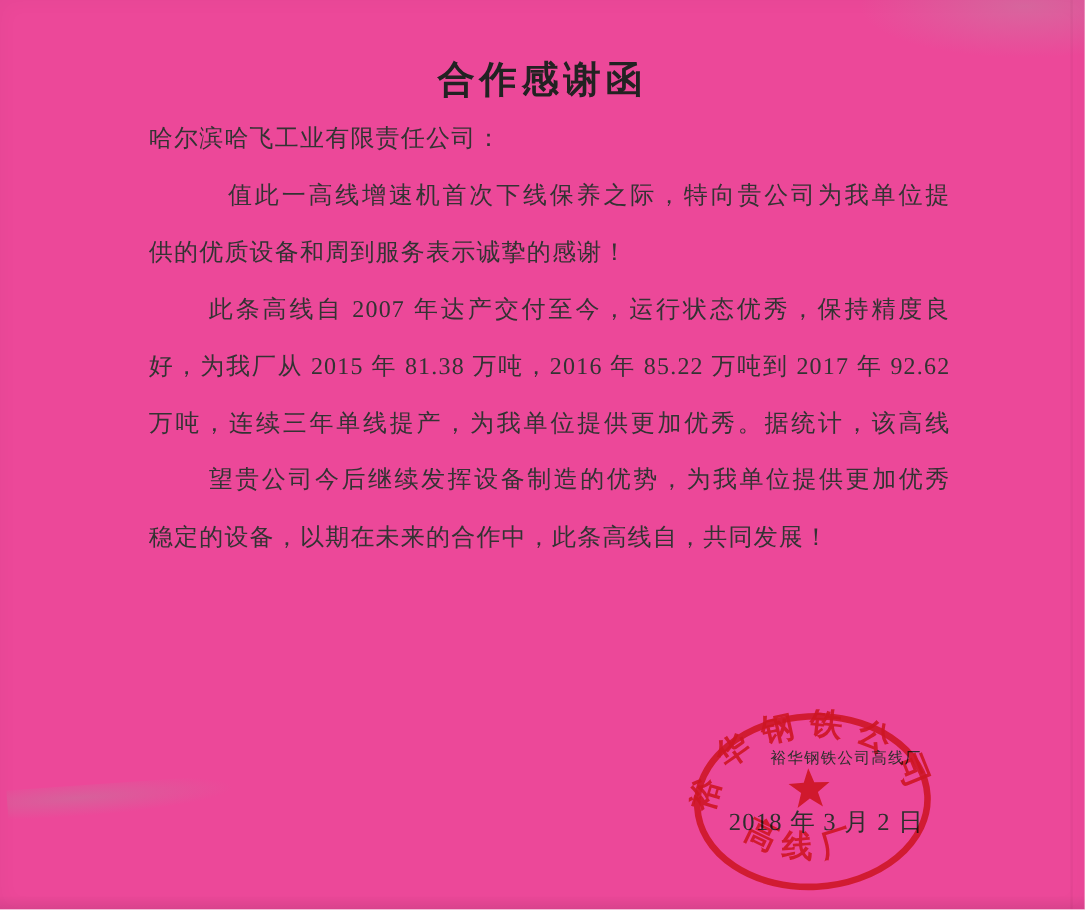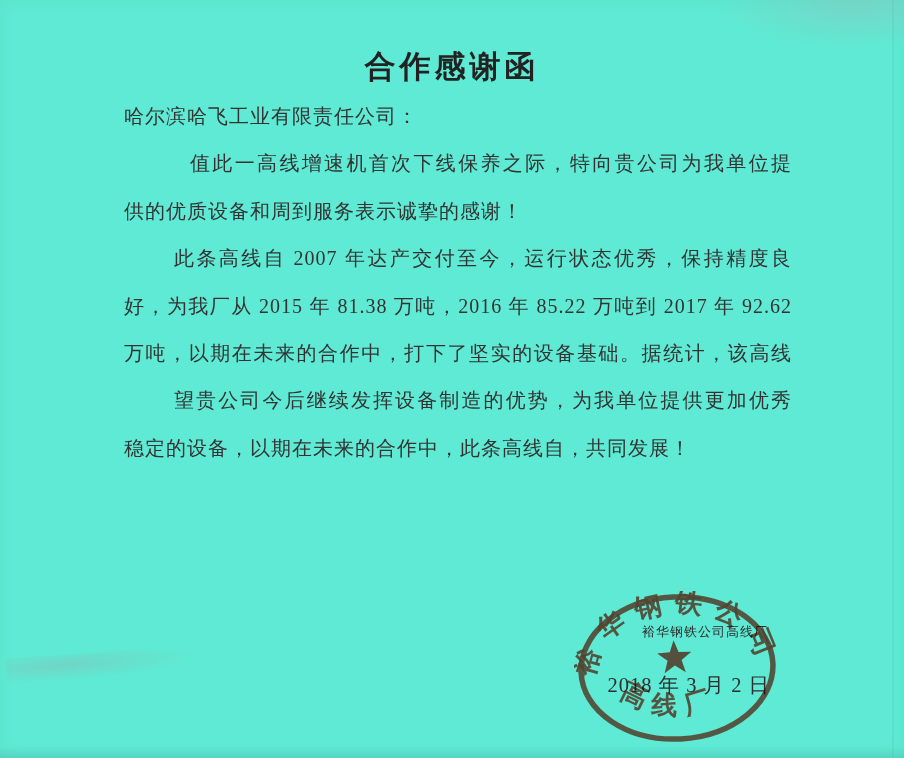--- a/index.html
+++ b/index.html
@@ -1,19 +1,19 @@
 <!DOCTYPE html>
 <html><head>
 <meta charset="utf-8">
 <style>
   html,body{margin:0;padding:0;background:#ffffff;}
   .page{
     position:relative;
     width:904px;height:758px;
-    background:#5eead4;
+    background:#ec4899;
     font-family:"Liberation Serif","DejaVu Serif",serif;
     color:#2f2f2f;
     overflow:hidden;
     box-shadow:inset 0 0 18px rgba(0,0,0,0.035);
   }
   
   .smudge-tr{
     position:absolute;right:0;top:0;width:200px;height:52px;
     background:radial-gradient(ellipse at 75% 10%,rgba(170,170,170,0.30),rgba(170,170,170,0) 65%);
     pointer-events:none;
@@ -86,21 +86,21 @@
   <div class="edge-right"></div>
 
   <div class="title">合作感谢函</div>
 
   <div class="content">
     <div class="line">哈尔滨哈飞工业有限责任公司：</div>
     <div class="line justify indent-wide">值此一高线增速机首次下线保养之际，特向贵公司为我单位提</div>
     <div class="line">供的优质设备和周到服务表示诚挚的感谢！</div>
     <div class="line justify indent">此条高线自 2007 年达产交付至今，运行状态优秀，保持精度良</div>
     <div class="line justify">好，为我厂从 2015 年 81.38 万吨，2016 年 85.22 万吨到 2017 年 92.62</div>
-    <div class="line justify">万吨，以期在未来的合作中，打下了坚实的设备基础。据统计，该高线</div>
+    <div class="line justify">万吨，连续三年单线提产，为我单位提供更加优秀。据统计，该高线</div>
     <div class="line justify indent">望贵公司今后继续发挥设备制造的优势，为我单位提供更加优秀</div>
     <div class="line">稳定的设备，以期在未来的合作中，此条高线自，共同发展！</div>
   </div>
 
   <div class="sign-company">裕华钢铁公司高线厂</div>
   <div class="sign-date">2018 年 3 月 2 日</div>
 
   <svg class="seal" viewBox="0 0 206 156" aria-hidden="true">
     <g transform="rotate(-3 103 77)">
       <ellipse cx="103" cy="77" rx="96" ry="71" fill="none" stroke="#dc3b2a" stroke-width="5.5" stroke-opacity="0.88"></ellipse>

